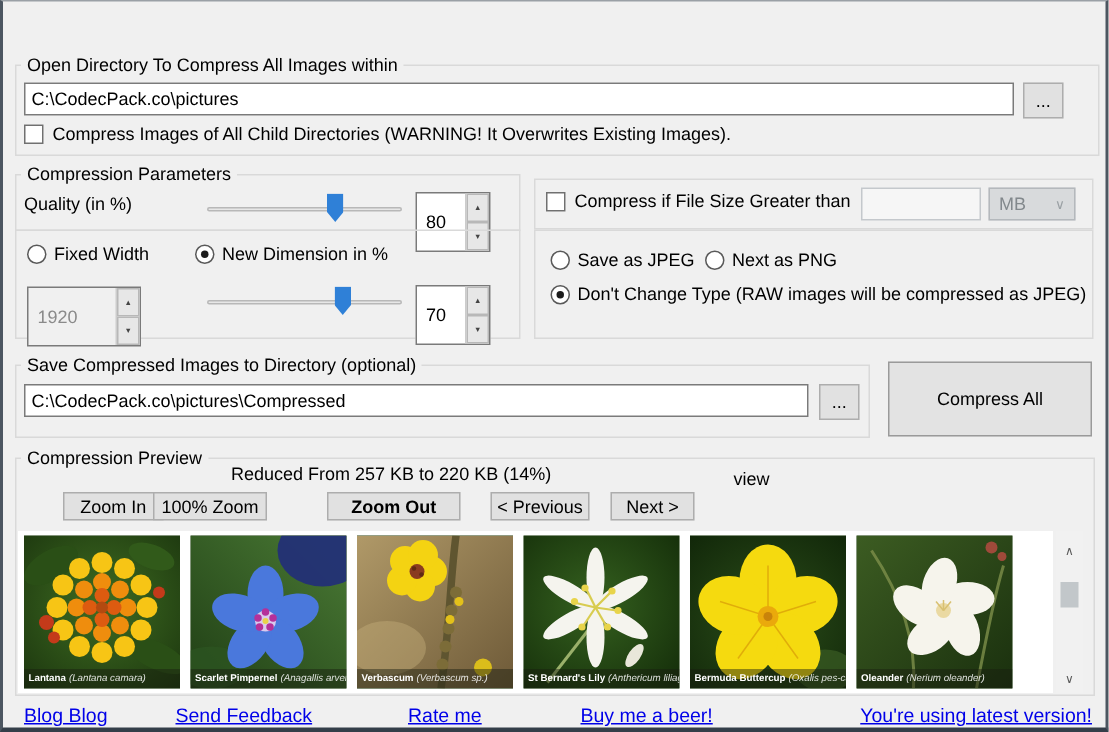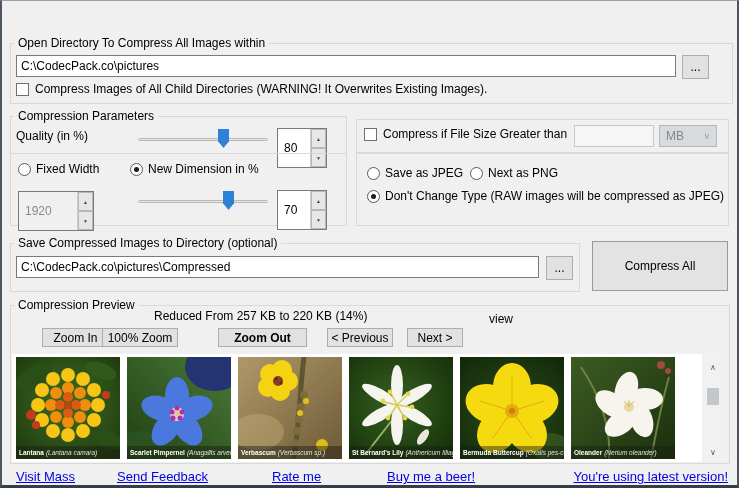--- a/index.html
+++ b/index.html
@@ -382,19 +382,19 @@
       <span class="nm">Oleander</span><span class="sp">(Nerium oleander)</span>
     </div>
   </div>
 
   <div class="sbar">
     <div class="arr up">∧</div>
     <div class="sthumb2"></div>
     <div class="arr dn">∨</div>
   </div>
 
-  <div class="link" style="left:14px;">Visit Mass</div>
+  <div class="link" style="left:14px;">Blog Blog</div>
   <div class="link" style="left:115px;">Send Feedback</div>
   <div class="link" style="left:270px;">Rate me</div>
   <div class="link" style="left:385px;">Buy me a beer!</div>
   <div class="link" style="right:9px;">You're using latest version!</div>
 
 </div>
 
 </body></html>

